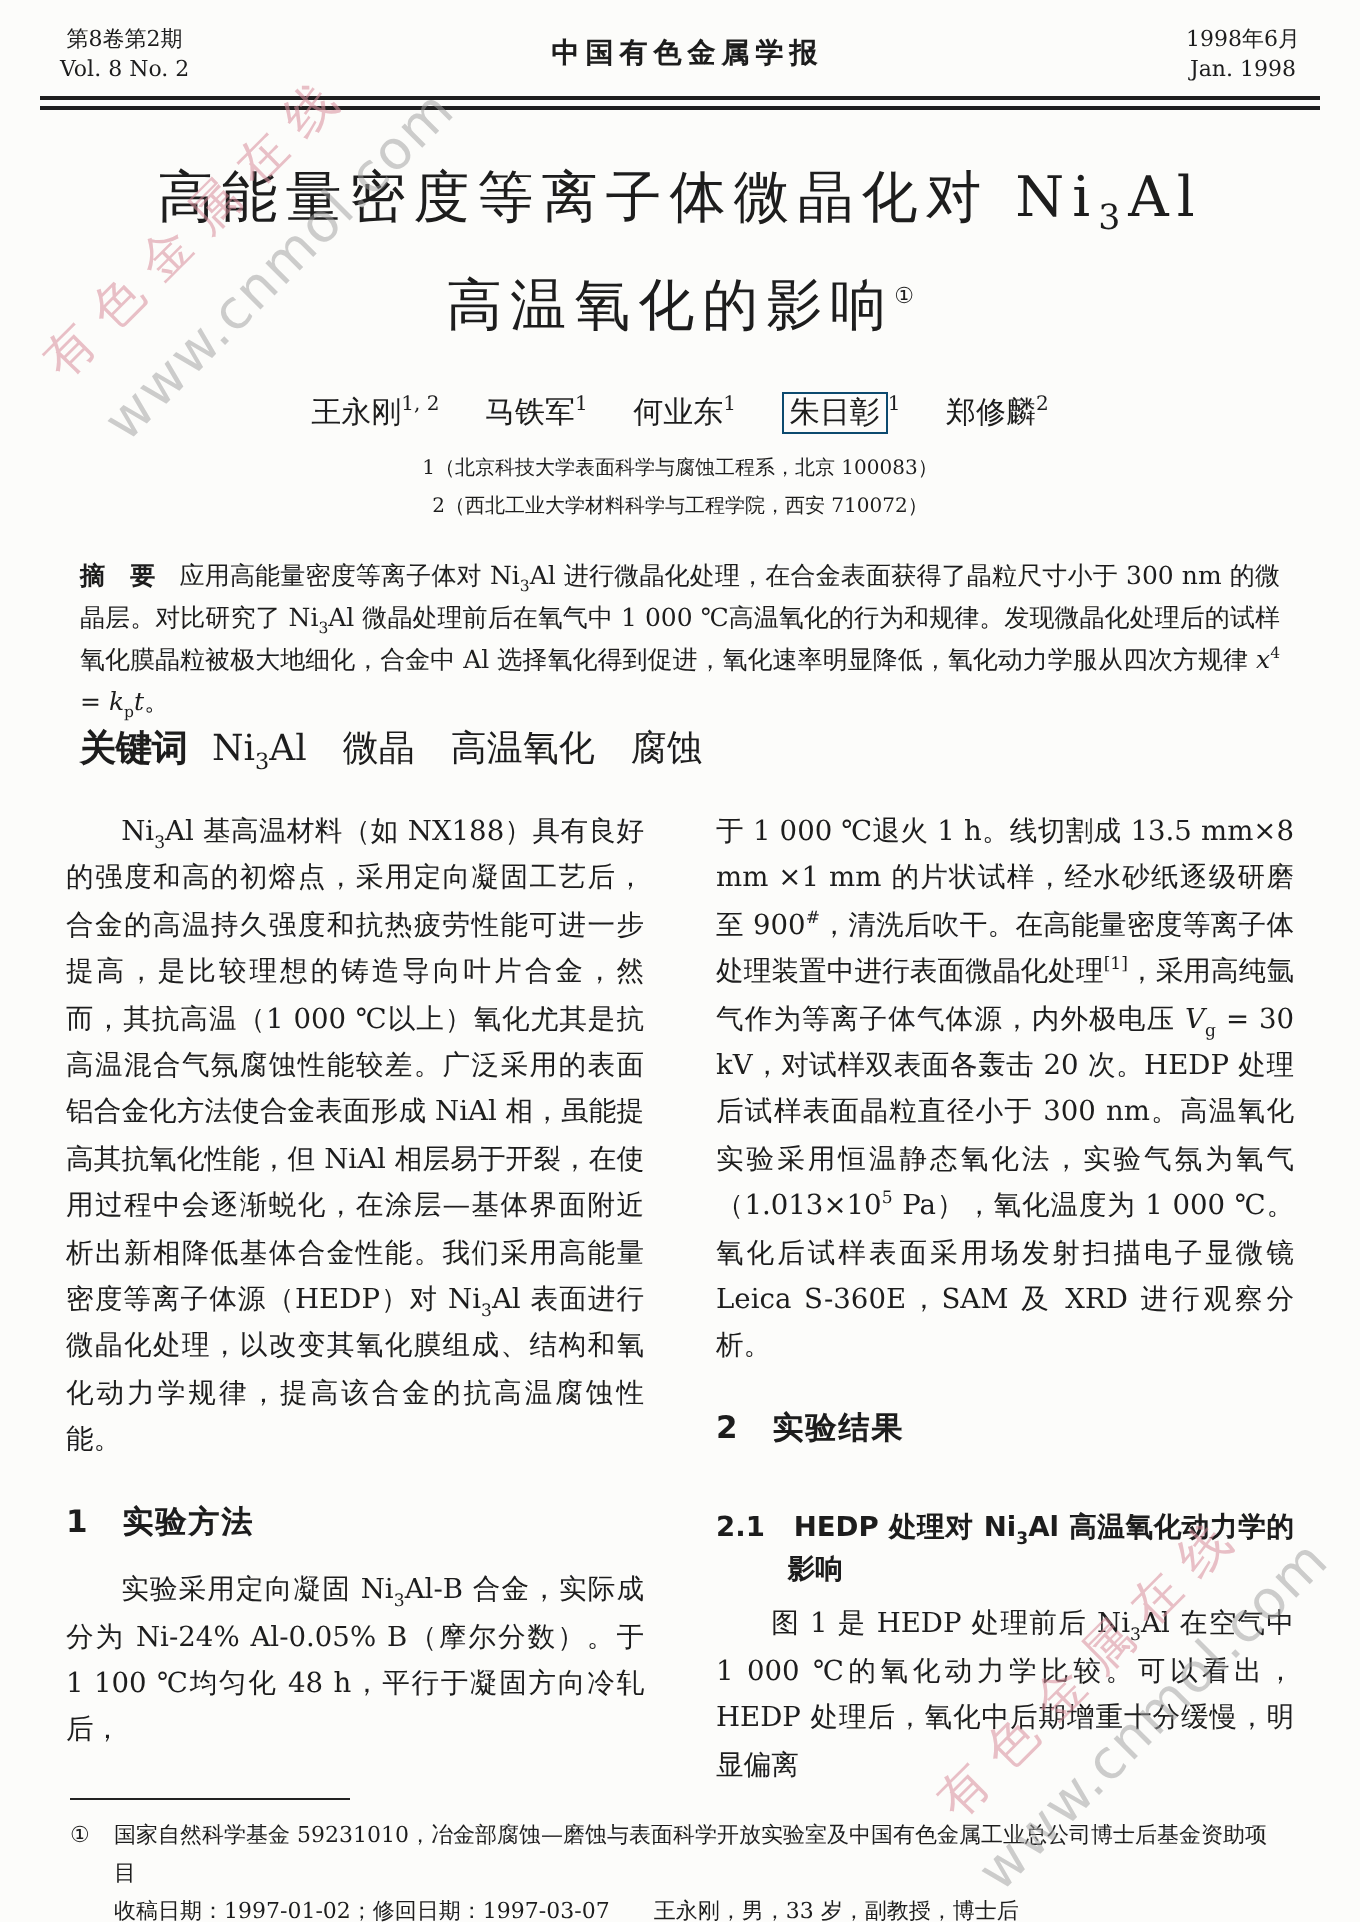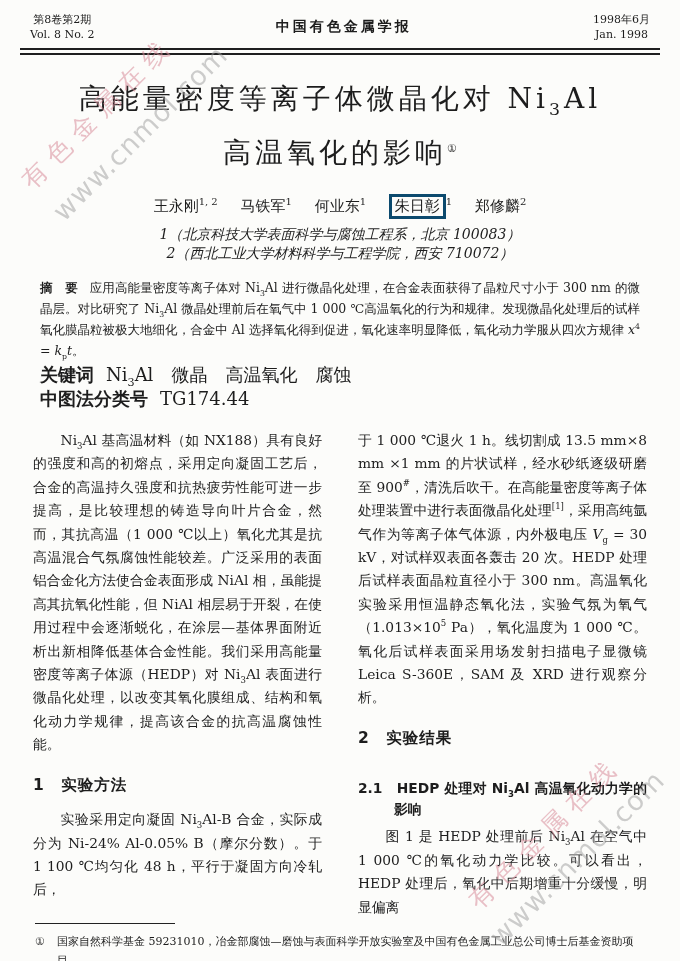--- a/index.html
+++ b/index.html
@@ -7,41 +7,41 @@
     position:relative;
     width:680px;height:961px;
     background:#fcfcfa;
     font-family:"DejaVu Serif","Liberation Serif",serif;
     color:#1d1d1d;
     overflow:hidden;
   }
   sup{font-size:.62em;line-height:0;vertical-align:super;}
   sub{font-size:.62em;line-height:0;vertical-align:sub;}
   .it{font-style:italic;}
-  .boxed{border:3px solid #0c4a6e;padding:0 3px 1px;}
+  .boxed{border:1px solid #0c4a6e;padding:0 3px 1px;}
 
   
   .header{display:flex;justify-content:space-between;align-items:center;padding:12px 30px 3px;}
   .h-side{font-size:11px;line-height:15px;text-align:center;}
   .h-center{text-align:center;}
   .jname-cn{font-size:14px;font-weight:bold;font-family:"DejaVu Sans","Liberation Sans",sans-serif;letter-spacing:3px;}
   .jname-en{font-size:12.5px;font-weight:bold;line-height:16px;}
   .rule{margin:3px 20px 0;height:3px;border-top:2px solid #1f1f1f;border-bottom:2px solid #1f1f1f;}
 
   
   .title{ text-align:center;font-size:28px;letter-spacing:4px;line-height:34px;}
   .title.l1{margin-top:27px;}
   .title.l2{margin-top:20px;}
   .title sup{font-size:11px;letter-spacing:0;}
 
   
   .authors{text-align:center;margin-top:27px;font-size:15px;}
   .author{margin:12px 9px;}
   .author sup{font-size:10px;}
-  .affils{text-align:center;font-size:14px;line-height:19px;margin-top:9px;font-style:italic;}
+  .affils{text-align:center;font-size:10px;line-height:19px;margin-top:9px;}
 
   
   .abs{margin:14px 40px 0;font-size:12.5px;line-height:21px;text-align:justify;}
   .lbl{font-family:"DejaVu Sans","Liberation Sans",sans-serif;font-weight:bold;margin-right:12px;}
   .kline{margin:3px 40px 0;font-size:18px;line-height:21px;}
 
   
   .columns{display:flex;gap:36px;margin:20px 33px 0;min-height:447px;}
   .col{width:296px;font-size:13.8px;line-height:23.4px;text-align:justify;}
   .col p{margin:0;}
@@ -108,23 +108,20 @@
     <div>2（西北工业大学材料科学与工程学院，西安 710072）</div>
   </div>
 
   <div class="abs">
     <span class="lbl">摘　要</span><span>应用高能量密度等离子体对 Ni<sub>3</sub>Al 进行微晶化处理，在合金表面获得了晶粒尺寸小于 300 nm 的微晶层。对比研究了 Ni<sub>3</sub>Al 微晶处理前后在氧气中 1 000 ℃高温氧化的行为和规律。发现微晶化处理后的试样氧化膜晶粒被极大地细化，合金中 Al 选择氧化得到促进，氧化速率明显降低，氧化动力学服从四次方规律 <span class="it">x</span><sup>4</sup> = <span class="it">k</span><sub>p</sub><span class="it">t</span>。</span>
   </div>
 
   <div class="kline">
     <span class="lbl">关键词</span><span>Ni<sub>3</sub>Al　微晶　高温氧化　腐蚀</span>
   </div>
-  <div class="kline">
-    <span class="lbl">中图法分类号</span><span>TG174.44</span>
-  </div>
 
   <div class="columns">
     <div class="col">
       <p class="indent">Ni<sub>3</sub>Al 基高温材料（如 NX188）具有良好的强度和高的初熔点，采用定向凝固工艺后，合金的高温持久强度和抗热疲劳性能可进一步提高，是比较理想的铸造导向叶片合金，然而，其抗高温（1 000 ℃以上）氧化尤其是抗高温混合气氛腐蚀性能较差。广泛采用的表面铝合金化方法使合金表面形成 NiAl 相，虽能提高其抗氧化性能，但 NiAl 相层易于开裂，在使用过程中会逐渐蜕化，在涂层—基体界面附近析出新相降低基体合金性能。我们采用高能量密度等离子体源（HEDP）对 Ni<sub>3</sub>Al 表面进行微晶化处理，以改变其氧化膜组成、结构和氧化动力学规律，提高该合金的抗高温腐蚀性能。</p>
       <div class="h2">1　实验方法</div>
       <p class="indent">实验采用定向凝固 Ni<sub>3</sub>Al-B 合金，实际成分为 Ni-24% Al-0.05% B（摩尔分数）。于 1 100 ℃均匀化 48 h，平行于凝固方向冷轧后，</p>
     </div>
     <div class="col">
       <p>于 1 000 ℃退火 1 h。线切割成 13.5 mm×8 mm ×1 mm 的片状试样，经水砂纸逐级研磨至 900<sup>#</sup>，清洗后吹干。在高能量密度等离子体处理装置中进行表面微晶化处理<sup>[1]</sup>，采用高纯氩气作为等离子体气体源，内外极电压 <span class="it">V</span><sub>g</sub> = 30 kV，对试样双表面各轰击 20 次。HEDP 处理后试样表面晶粒直径小于 300 nm。高温氧化实验采用恒温静态氧化法，实验气氛为氧气（1.013×10<sup>5</sup> Pa），氧化温度为 1 000 ℃。氧化后试样表面采用场发射扫描电子显微镜 Leica S-360E，SAM 及 XRD 进行观察分析。</p>
       <div class="h2">2　实验结果</div>

